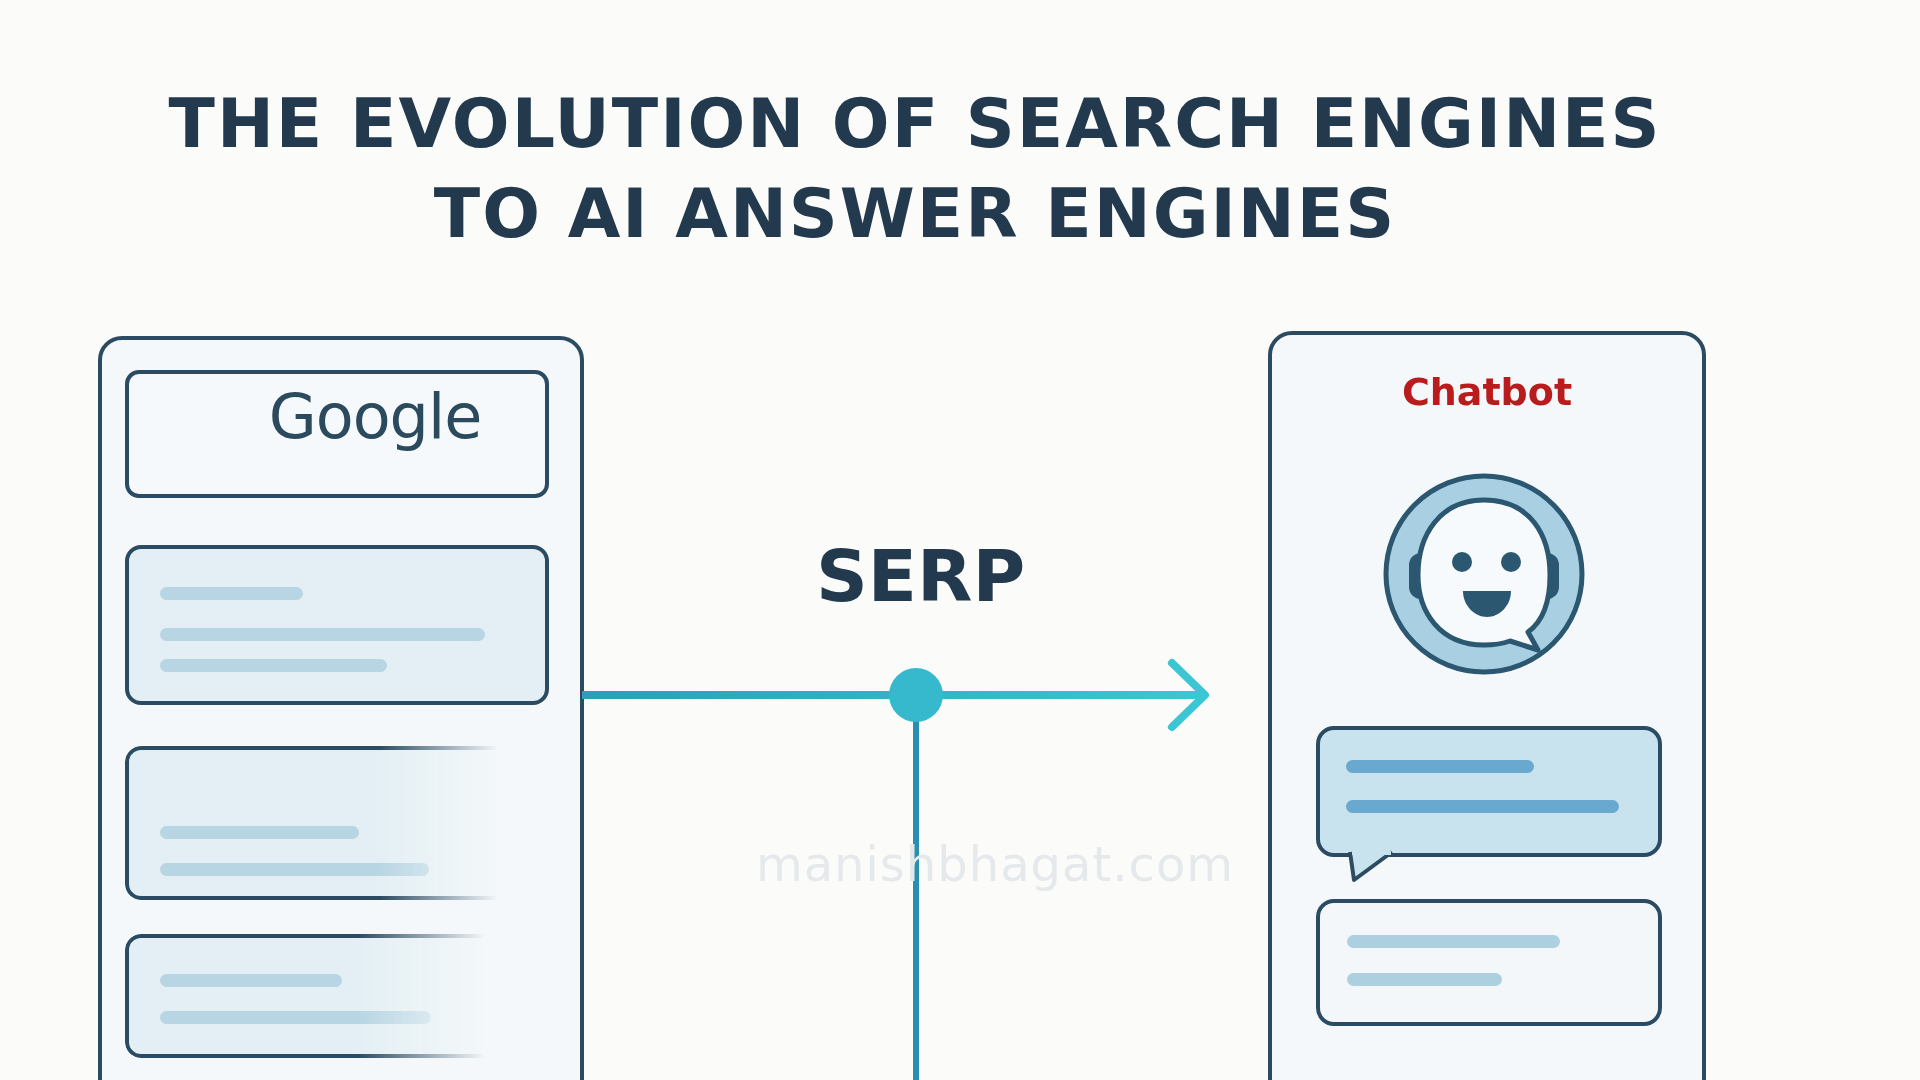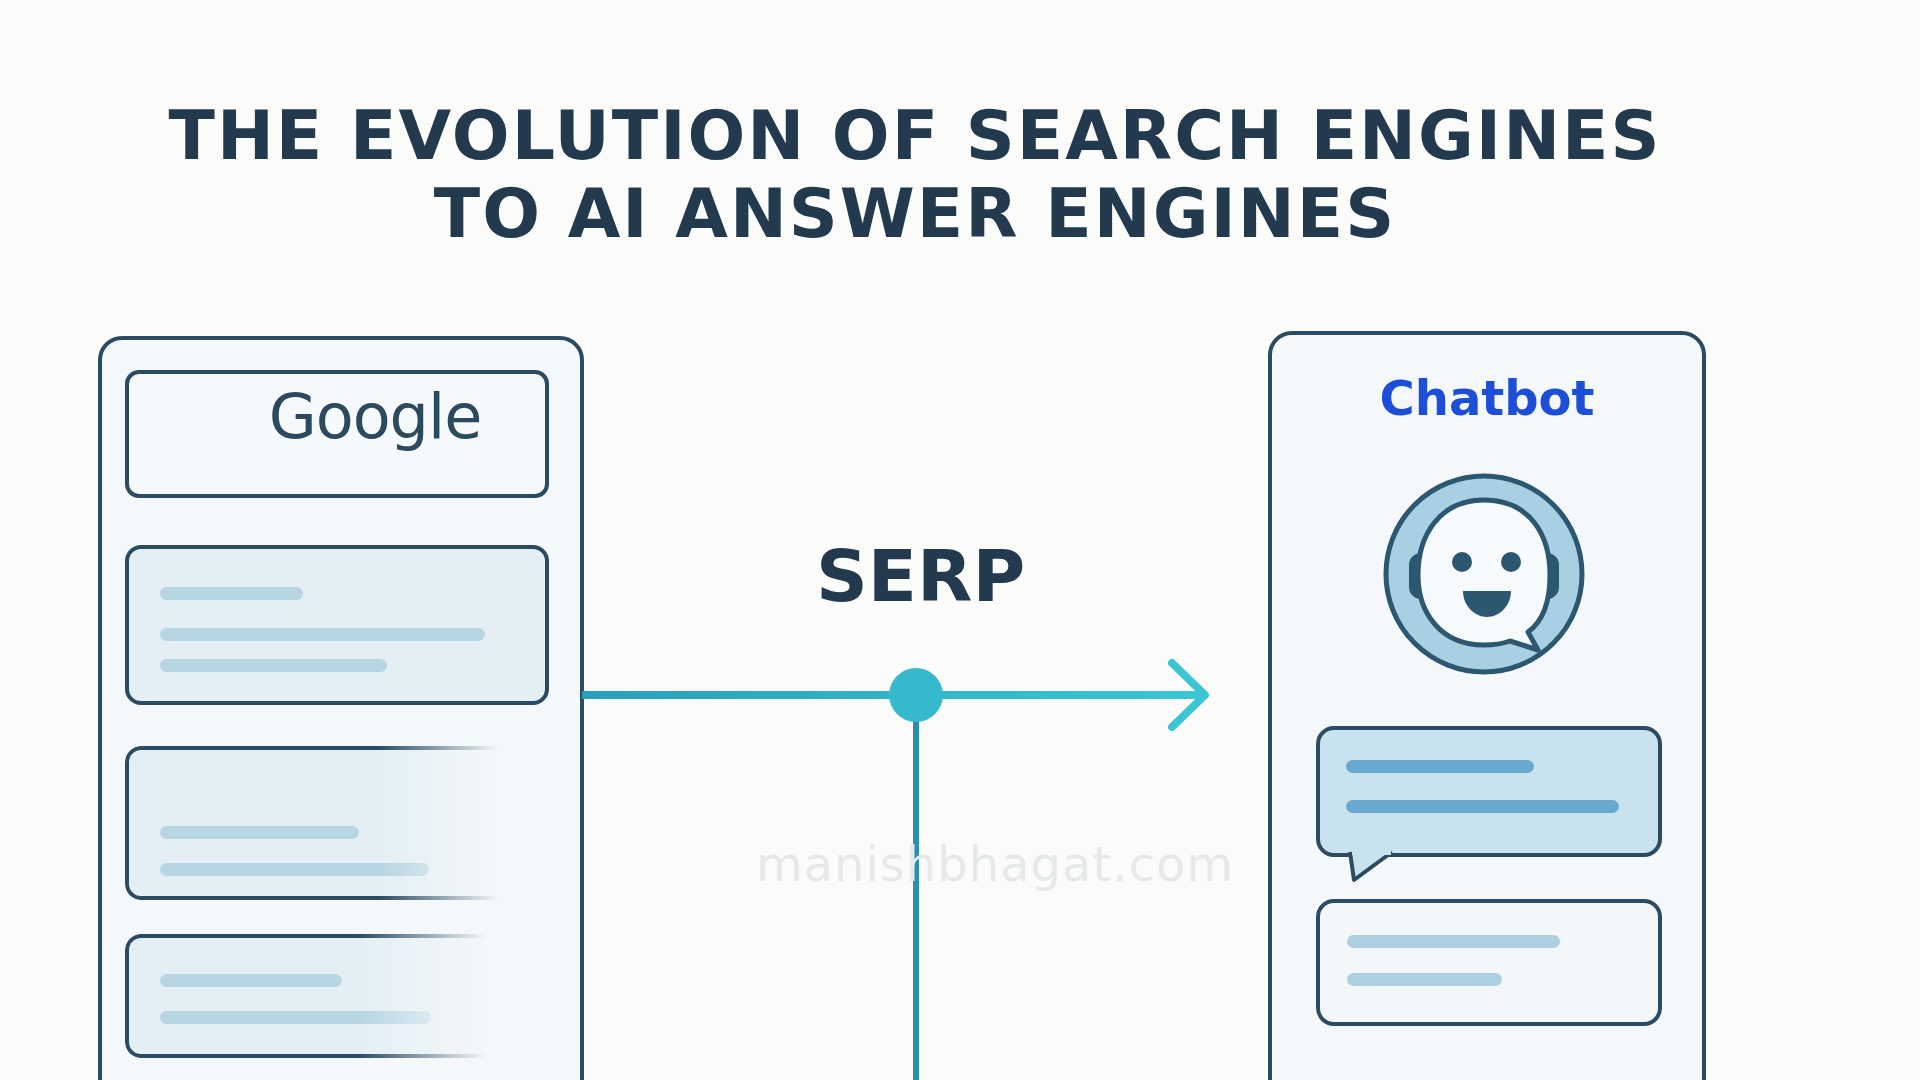--- a/index.html
+++ b/index.html
@@ -10,21 +10,21 @@
     color: #233a4e;
   }
 
   
   .title {
     position: absolute; left: 0; width: 1830px; text-align: center;
     font-family: "DejaVu Sans", sans-serif; font-weight: bold;
     font-size: 68px; letter-spacing: 2px; color: #233a4e; line-height: 1;
     white-space: nowrap;
   }
-  .title.l1 { top: 90px; margin-top: 12px; }
+  .title.l1 { top: 90px; }
   .title.l2 { top: 180px; }
 
   
   .panel {
     position: absolute; background: #f4f8fa;
     border: 4px solid #2b4b62; border-radius: 24px; box-sizing: border-box;
   }
   .search-panel { left: 98px; top: 336px; width: 486px; height: 790px; }
   .chat-panel { left: 1268px; top: 331px; width: 438px; height: 795px; }
 
@@ -59,22 +59,22 @@
   
   .serp-label {
     position: absolute; left: 816px; top: 540px; width: 200px; text-align: center;
     font-family: "DejaVu Sans", sans-serif; font-weight: bold; font-size: 72px;
     color: #233a4e; line-height: 1; letter-spacing: 0px;
   }
 
   
   .chat-title {
     position: absolute; left: 1268px; top: 372px; width: 438px; text-align: center;
-    font-family: "DejaVu Sans", sans-serif; font-weight: bold; font-size: 48px;
-    color: #1d4ed8; line-height: 1.1;
+    font-family: "DejaVu Sans", sans-serif; font-weight: bold; font-size: 38px;
+    color: #b91c1c; line-height: 1.1;
   }
   .bubble {
     position: absolute; left: 1316px; width: 346px; box-sizing: border-box;
     border: 4px solid #2b4b62; border-radius: 18px;
   }
   .bubble.b1 { top: 726px; height: 131px; background: #c9e3ee; }
   .bubble.b2 { top: 899px; height: 127px; background: #f3f7f9; }
   .bbar { position: absolute; height: 13px; border-radius: 7px; }
   .b1 .bbar { background: #6aa9cf; }
   .b2 .bbar { background: #add0e1; }

